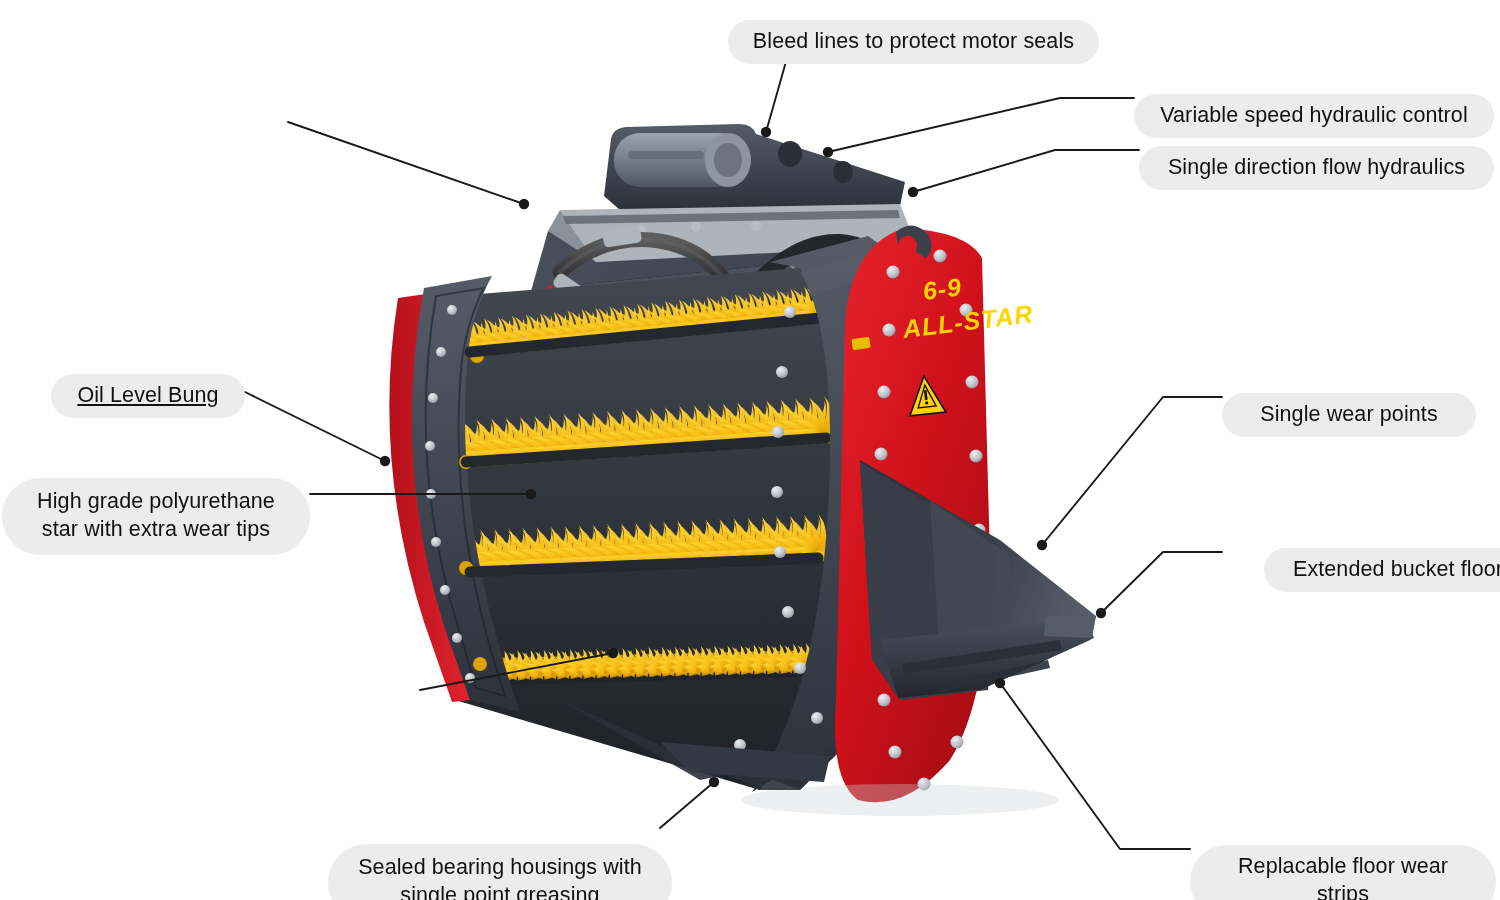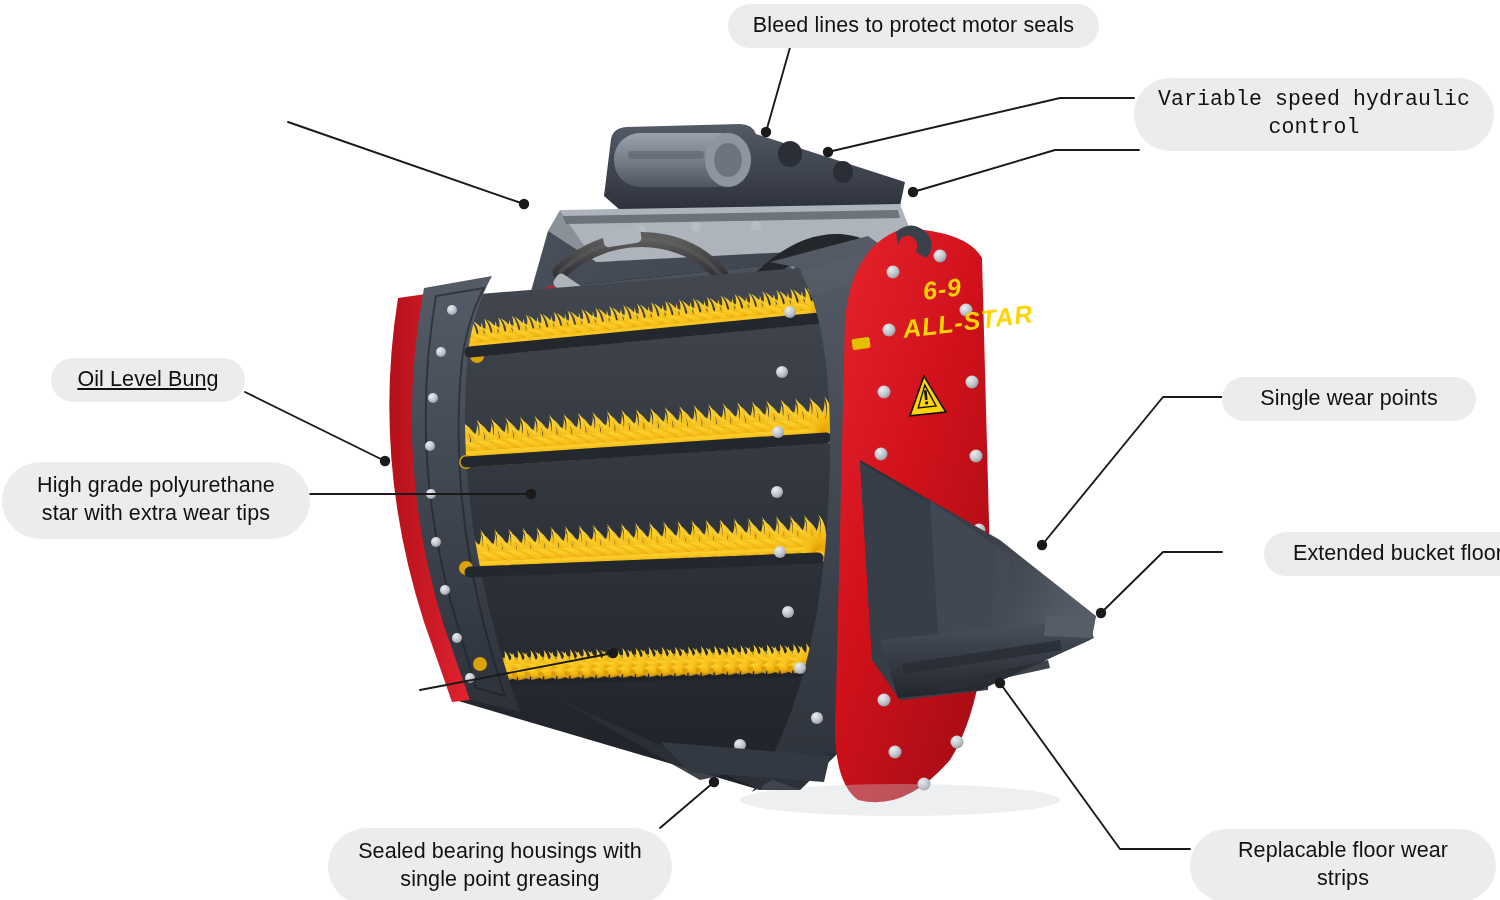--- a/index.html
+++ b/index.html
@@ -35,20 +35,21 @@
     background: #ececec;
     color: #111111;
     border-radius: 999px;
     padding: 7px 20px 9px 20px;
     font-size: 21.5px;
     line-height: 1.32;
     letter-spacing: 0.1px;
     white-space: pre-line;
     font-family: "Liberation Sans", sans-serif;
     box-sizing: border-box;
+    margin-top: 16px;
   }
   .pill.two-line { padding: 9px 22px 11px 22px; }
   .pill.center { text-align: center; }
 </style>
 </head>
 <body>
 
 <div id="stage">
 
   <svg id="machine" viewBox="0 0 1500 900">
@@ -3128,22 +3129,23 @@
       <circle cx="1042" cy="545" r="5.2" fill="#1a1a1a"></circle>
       <path d="M 1222 552 L 1163 552 L 1101 613" fill="none" stroke="#1a1a1a" stroke-width="1.9" stroke-linejoin="round" stroke-linecap="round"></path>
       <circle cx="1101" cy="613" r="5.2" fill="#1a1a1a"></circle>
       <path d="M 1190 849 L 1120 849 L 1000 683" fill="none" stroke="#1a1a1a" stroke-width="1.9" stroke-linejoin="round" stroke-linecap="round"></path>
       <circle cx="1000" cy="683" r="5.2" fill="#1a1a1a"></circle>
     </svg>
 
   <div class="pill center" style="left:728px;top:4px;width:371px;">Bleed lines to protect motor seals</div>
 
 
-  <div class="pill center" style="left:1134px;top:78px;width:360px;font-family:Liberation Mono, monospace;">Variable speed hydraulic control</div>
-
+  <div class="pill center" style="left:1134px;top:78px;width:360px;">Variable speed hydraulic control</div>
+
+  <div class="pill center" style="left:1139px;top:130px;width:355px;">Single direction flow hydraulics</div>
 
   <div class="pill center" style="left:51px;top:358px;width:194px;text-decoration:underline;">Oil Level Bung</div>
 
   <div class="pill center two-line" style="left:2px;top:462px;width:308px;">High grade polyurethane
 star with extra wear tips</div>
 
 
   <div class="pill center two-line" style="left:328px;top:828px;width:344px;">Sealed bearing housings with
 single point greasing</div>
 

